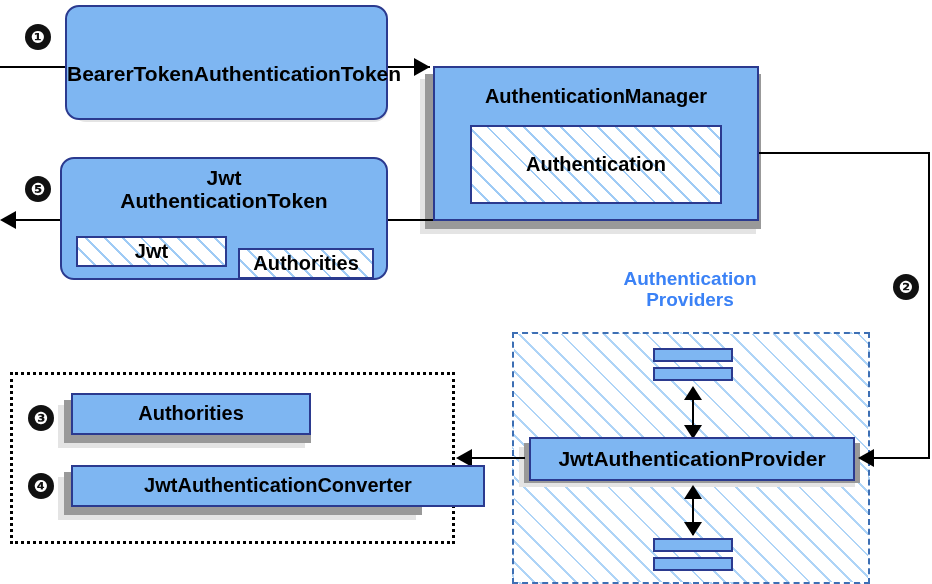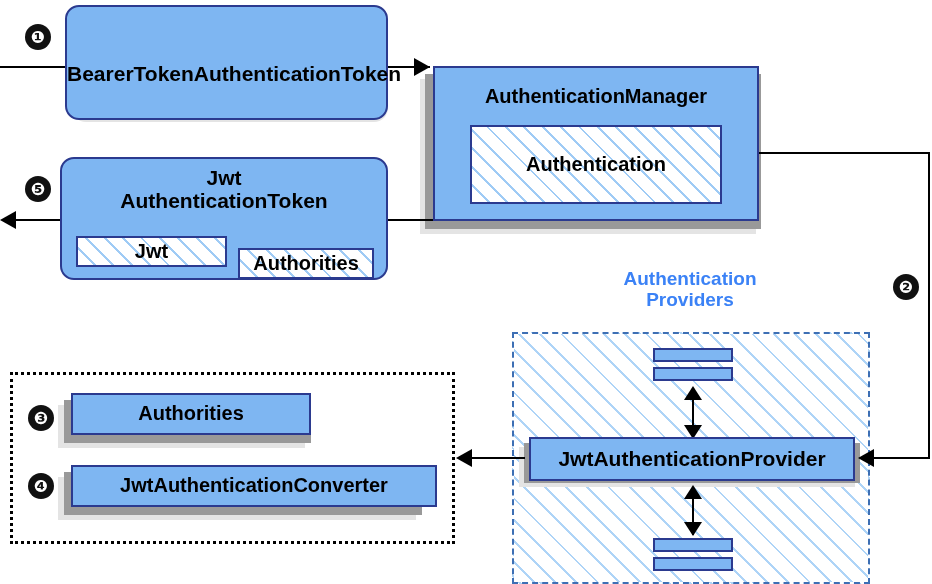--- a/index.html
+++ b/index.html
@@ -204,21 +204,21 @@
   <div class="box" style="left:529px; top:437px; width:326px; height:44px; font-size:21px;">JwtAuthenticationProvider</div>
 
   <div class="group-dotted" style="left:10px; top:372px; width:445px; height:172px;"></div>
 
   <div class="shadow-light" style="left:58px; top:405px; width:247px; height:43px;"></div>
   <div class="shadow-dark" style="left:64px; top:400px; width:247px; height:43px;"></div>
   <div class="box" style="left:71px; top:393px; width:240px; height:42px; font-size:20px;">Authorities</div>
 
   <div class="shadow-light" style="left:58px; top:477px; width:358px; height:43px;"></div>
   <div class="shadow-dark" style="left:64px; top:472px; width:358px; height:43px;"></div>
-  <div class="box" style="left:71px; top:465px; width:366px; height:42px; font-size:20px;">JwtAuthenticationConverter</div>
+  <div class="box" style="left:71px; top:465px; width:414px; height:42px; font-size:20px;">JwtAuthenticationConverter</div>
 
   <div class="shadow-light" style="left:420px; top:79px; width:336px; height:155px;"></div>
   <div class="shadow-dark" style="left:425px; top:74px; width:336px; height:155px;"></div>
   <div class="box" style="left:433px; top:66px; width:326px; height:155px; flex-direction:column; justify-content:flex-start; padding-top:18px; font-size:20px;">
     <span>AuthenticationManager</span>
   </div>
   <div class="hatch" style="left:470px; top:125px; width:252px; height:79px; font-size:20px;">Authentication</div>
 
   <div class="shadow-light rounded" style="left:72px; top:22px; width:316px; height:100px;"></div>
   <div class="shadow-dark rounded" style="left:67px; top:17px; width:316px; height:100px;"></div>

